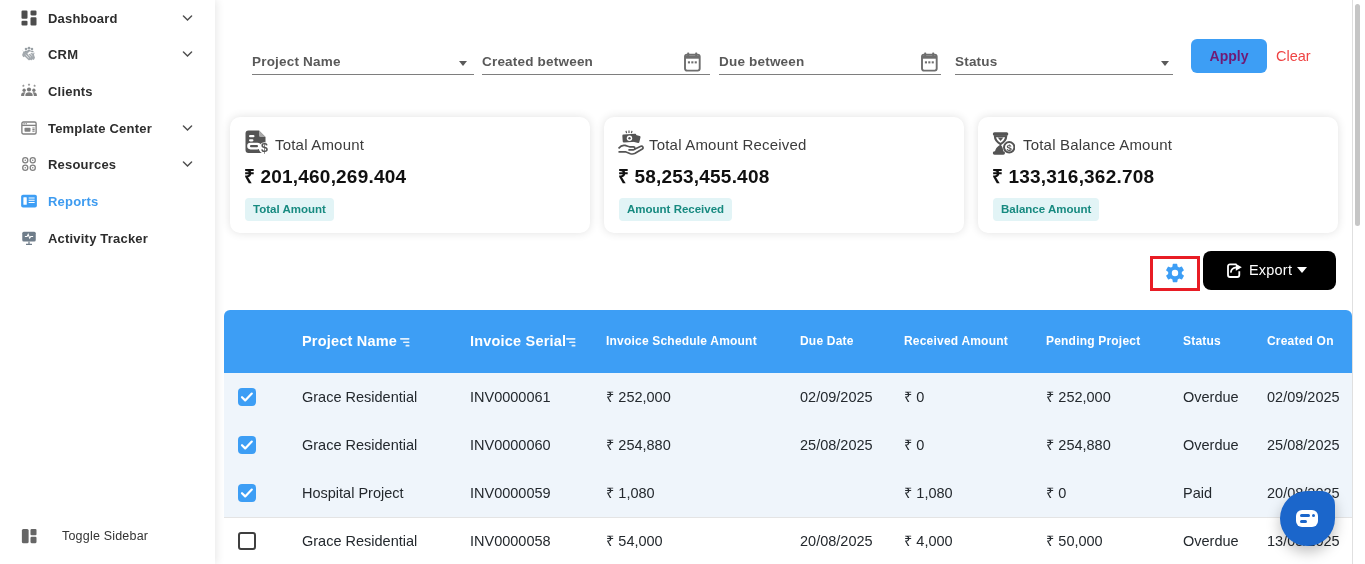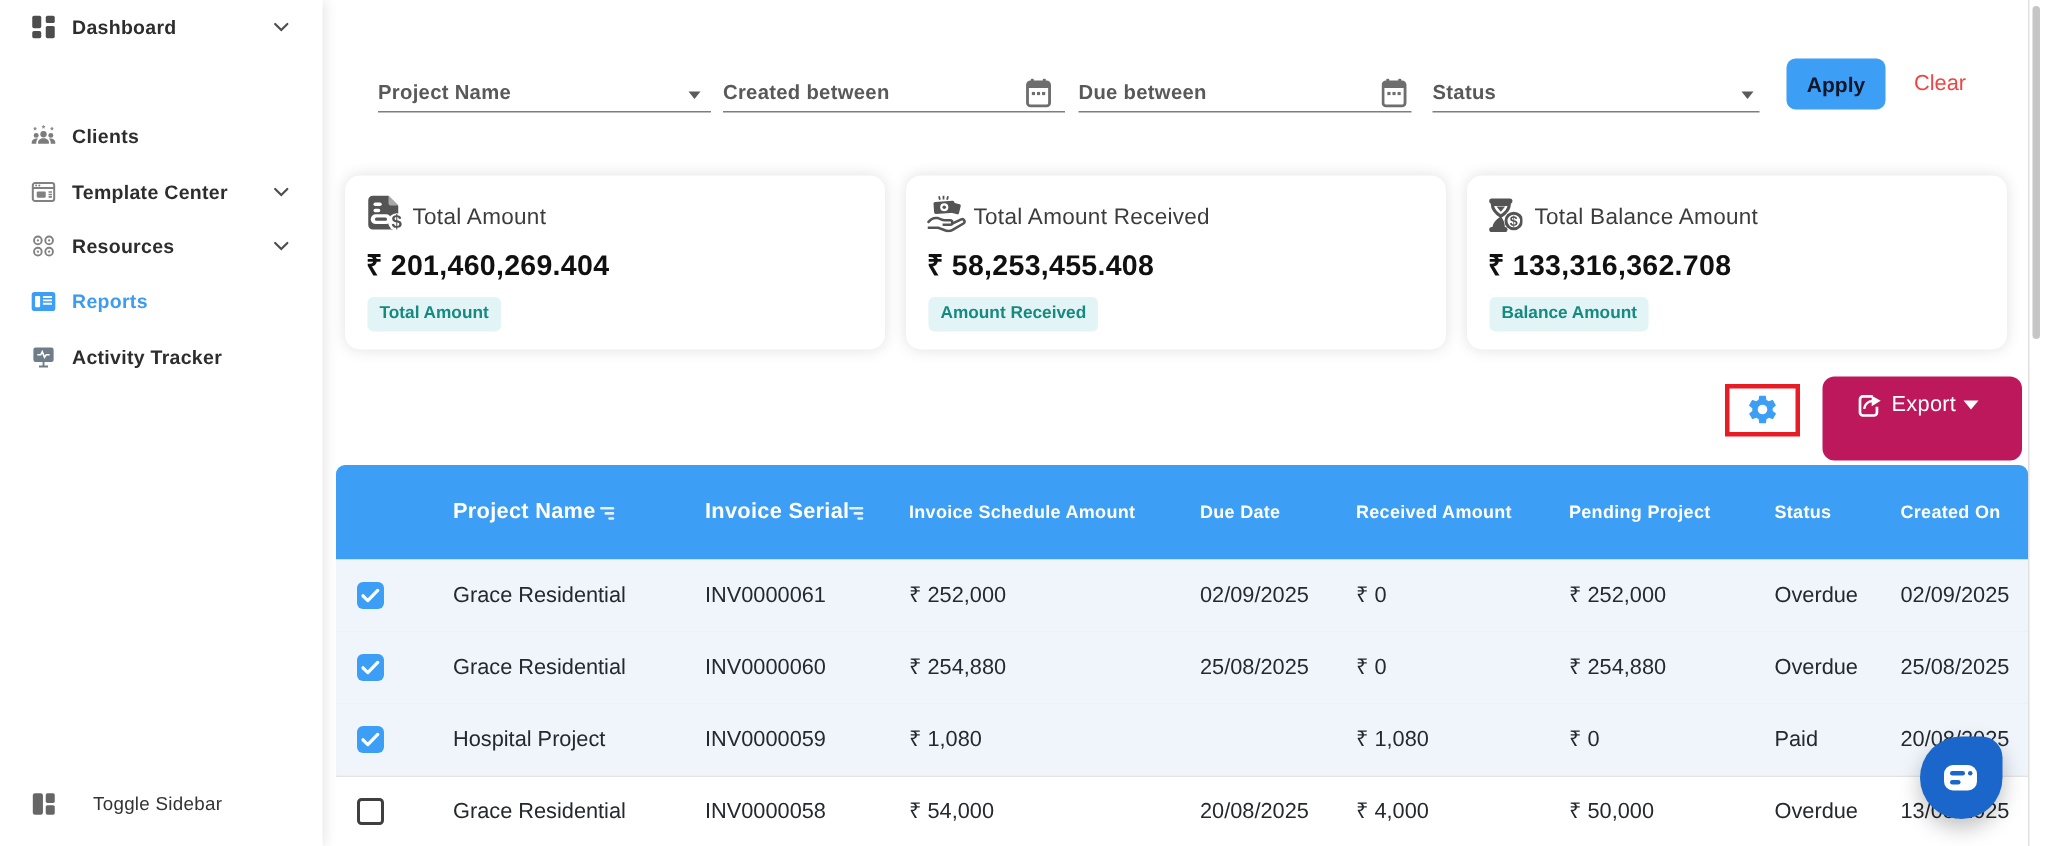--- a/index.html
+++ b/index.html
@@ -16,36 +16,36 @@
 .mitem .lbl { position:absolute; left:48px; top:50%; transform:translateY(-50%);
   font-size:13px; font-weight:600; color:#2d2d2d; letter-spacing:.2px; white-space:nowrap; }
 .mitem .chev { position:absolute; right:21px; top:50%; transform:translateY(-50%); width:13px; height:13px; }
 .mitem.active .lbl { color:#3d9bf0; }
 
 
 .flabel { position:absolute; font-size:13.5px; font-weight:600; color:#595959; letter-spacing:.2px; }
 .fline { position:absolute; height:1.2px; background:#7e7e7e; }
 .caret { position:absolute; width:0; height:0; border-left:4.5px solid transparent;
   border-right:4.5px solid transparent; border-top:5px solid #5a5a5a; }
-#applyBtn { left:1191px; top:39px; width:66px; height:34px; background:#3d9ef5; border-radius:6px;
-  color:#0f172a; font-size:14px; font-weight:600; text-align:center; line-height:34px; }
+#applyBtn { left:1191px; top:39px; width:76px; height:34px; background:#3d9ef5; border-radius:6px;
+  color:#701a75; font-size:14px; font-weight:600; text-align:center; line-height:34px; }
 #clearBtn { left:1276px; top:48px; color:#ef4444; font-size:14.5px; font-weight:500; }
 
 
 .card { position:absolute; top:117px; width:360px; height:116px; background:#fff; border-radius:10px;
   box-shadow:0 0 10px rgba(0,0,0,0.12); }
 .card .cic { position:absolute; left:14px; top:14px; width:25px; height:25px; }
 .card .ctitle { position:absolute; left:45px; top:19px; font-size:15px; color:#3c3c3c; letter-spacing:.2px; }
 .card .camount { position:absolute; left:14px; top:46px; font-size:19px; font-weight:700; color:#101010; letter-spacing:.2px; }
 .card .ctag { position:absolute; left:15px; top:81px; height:23px; line-height:23px; padding:0 8px;
   background:#e2f4f6; border-radius:4px; color:#178a80; font-size:11.5px; font-weight:600; letter-spacing:0; }
 
 
 #gearbox { left:1150px; top:256px; width:50px; height:35px; background:#fff; border:3px solid #e81c24; }
-#exportBtn { left:1203px; top:251px; width:133px; height:56px; background:#be185d; border-radius:8px;margin-left:12px; }
+#exportBtn { left:1203px; top:251px; width:133px; height:39px; background:#000000; border-radius:8px; }
 
 
 #tbl { left:224px; top:310px; width:1128px; }
 #thead { position:absolute; left:0; top:0; width:1128px; height:63px; background:#3d9ef5; border-radius:6px 6px 0 0; }
 .th { position:absolute; top:0; height:63px; line-height:63px; color:#fff; font-size:12px; font-weight:700; letter-spacing:.2px; white-space:nowrap; }
 .th.big { font-size:14.5px; }
 .row { position:absolute; left:0; width:1128px; height:48px; }
 .row.sel { background:#eff5fb; }
 .row .cell { position:absolute; top:0; height:48px; line-height:48px; font-size:14.5px; color:#24292e; white-space:nowrap; }
 .sepline { position:absolute; left:0; width:1128px; height:1px; background:#e4e4e4; }
@@ -68,20 +68,36 @@
     <div class="mitem" style="top:0px;">
       <svg class="ic" viewBox="0 0 24 24">
           <g fill="#4d4d4d">
             <rect x="2" y="2" width="8" height="11" rx="1.5"></rect>
             <rect x="14" y="2" width="8" height="6.5" rx="1.5"></rect>
             <rect x="2" y="15.5" width="8" height="6.5" rx="1.5"></rect>
             <rect x="14" y="11" width="8" height="11" rx="1.5"></rect>
           </g>
         </svg>
       <span class="lbl">Dashboard</span>
+      <svg class="chev" viewBox="0 0 16 16">
+          <path d="M3 5.5 L8 10.5 L13 5.5" fill="none" stroke="#4f4f4f" stroke-width="1.8" stroke-linecap="round"></path>
+        </svg>
+    </div>
+    <div class="mitem" style="top:36px;">
+      <svg class="ic" viewBox="0 0 24 24" fill="#99a0a5">
+          <circle cx="8" cy="5.2" r="1.7"></circle>
+          <circle cx="16" cy="5.2" r="1.7"></circle>
+          <circle cx="12" cy="4.2" r="1.9"></circle>
+          <path d="M12 6.5c1.6 0 2.9.9 3.2 2.2h-6.4C9.1 7.4 10.4 6.5 12 6.5z"></path>
+          <path d="M8 7.6c.6 0 1.2.2 1.7.4-.5.5-.8 1-.9 1.7H5.2C5.5 8.5 6.6 7.6 8 7.6z"></path>
+          <path d="M16 7.6c1.4 0 2.5.9 2.8 2.1h-3.6c-.1-.7-.4-1.2-.9-1.7.5-.2 1.1-.4 1.7-.4z"></path>
+          <path d="M3.2 6.2l1.1 3-1.5 4 1.6 3.2 1.9-1 4.9 4.7c.5.5 1.3.5 1.8 0l.6-.6.7.5c.5.4 1.2.3 1.6-.1l.8-.8 1.7.9 1.6-3.1-1.4-4 1-3-2.1 1.5-2.2-.6-3.3 1.6c-.6.3-1.3.1-1.7-.4-.3-.5-.2-1.1.2-1.5l2.3-2-2.4-.9-3.1 1.3-2.2.5z" opacity=".9"></path>
+          <path d="M7.5 13.2l4.2 4.1M10.3 12.1l4.0 3.9M13 11l3.5 3.4" stroke="#fff" stroke-width="1" fill="none"></path>
+        </svg>
+      <span class="lbl">CRM</span>
       <svg class="chev" viewBox="0 0 16 16">
           <path d="M3 5.5 L8 10.5 L13 5.5" fill="none" stroke="#4f4f4f" stroke-width="1.8" stroke-linecap="round"></path>
         </svg>
     </div>
     <div class="mitem" style="top:73px;">
       <svg class="ic" viewBox="0 0 24 24" fill="#7c7c7c">
           <path d="M4.5 3l.6 1.2 1.2.2-.9.9.2 1.3-1.1-.6-1.1.6.2-1.3-.9-.9 1.2-.2z" opacity=".85"></path>
           <path d="M12 1.5l.6 1.2 1.2.2-.9.9.2 1.3-1.1-.6-1.1.6.2-1.3-.9-.9 1.2-.2z" opacity=".85"></path>
           <path d="M19.5 3l.6 1.2 1.2.2-.9.9.2 1.3-1.1-.6-1.1.6.2-1.3-.9-.9 1.2-.2z" opacity=".85"></path>
           <circle cx="5.5" cy="11" r="2.2"></circle>

